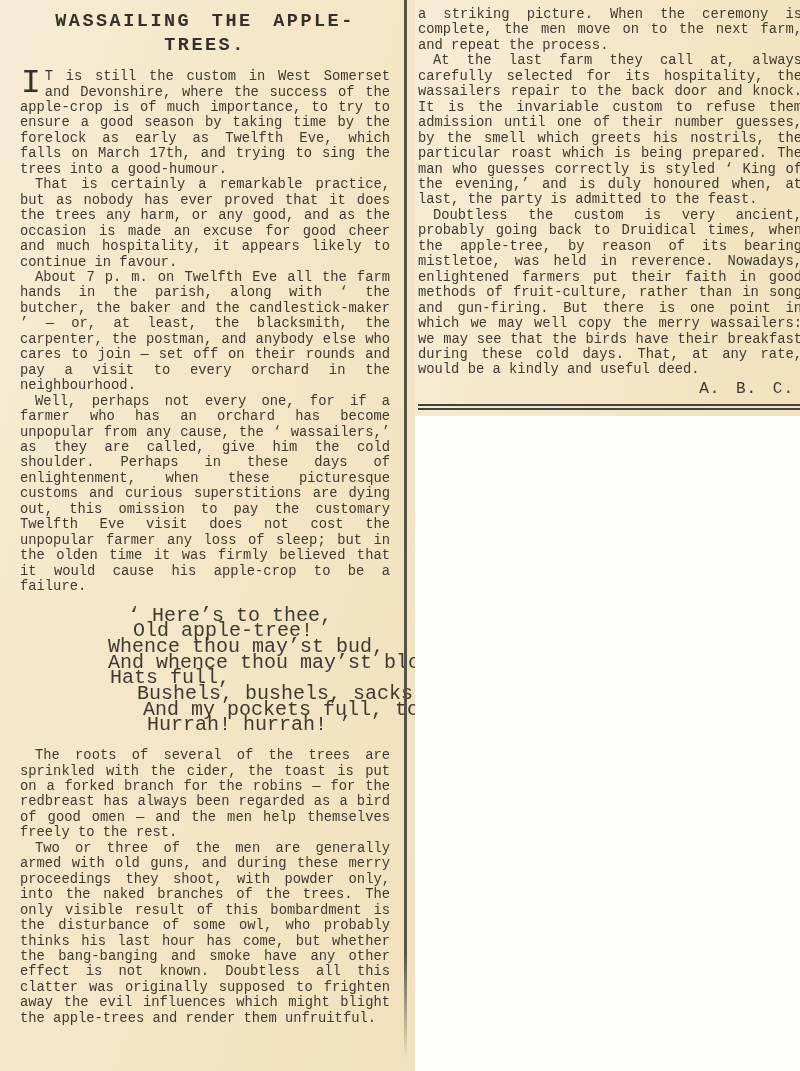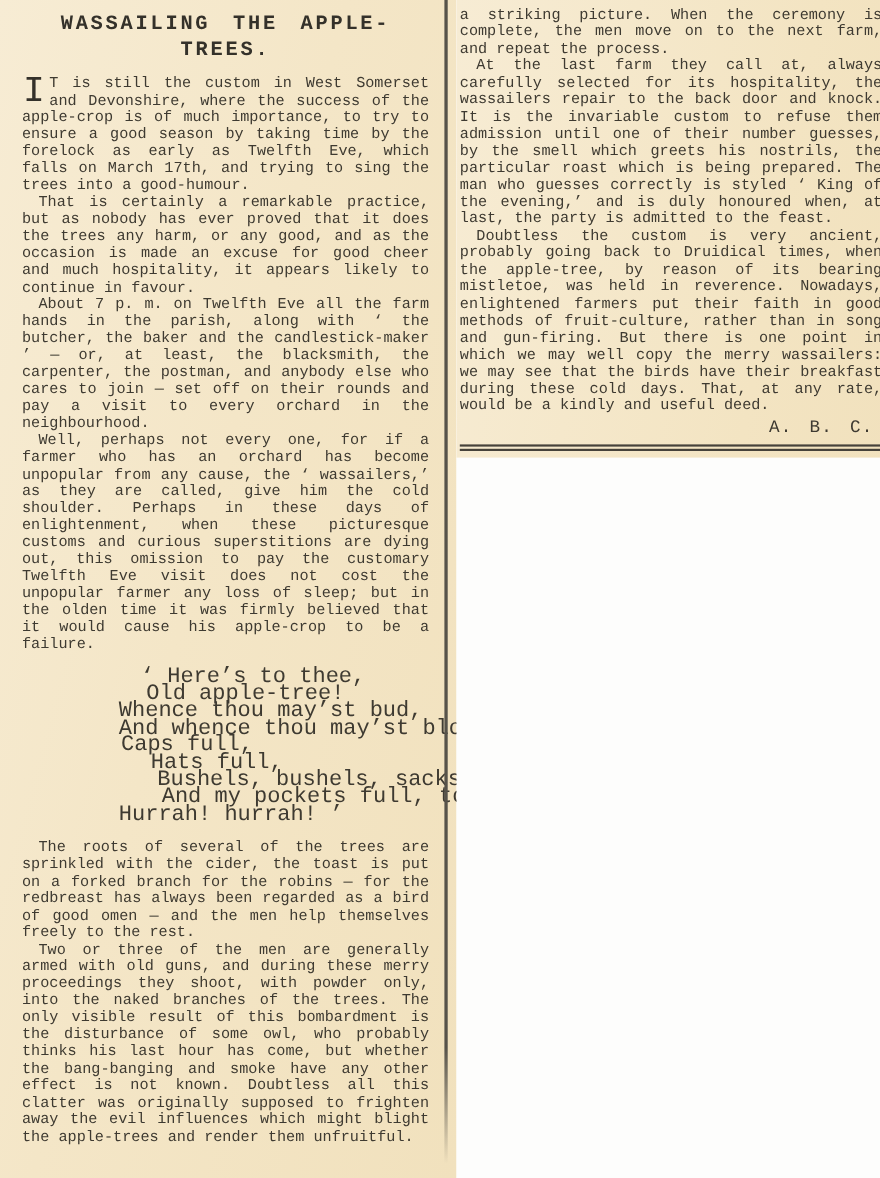--- a/index.html
+++ b/index.html
@@ -76,21 +76,20 @@
     <div class="bodytext">
       <p class="first"><span class="dropcap">I</span><span>T is still the custom in West Somerset and Devonshire, where the success of the apple-crop is of much importance, to try to ensure a good season by taking time by the forelock as early as Twelfth Eve, which falls on March 17th, and trying to sing the trees into a good-humour.</span></p>
       <p>That is certainly a remarkable practice, but as nobody has ever proved that it does the trees any harm, or any good, and as the occasion is made an excuse for good cheer and much hospitality, it appears likely to continue in favour.</p>
       <p>About 7 p. m. on Twelfth Eve all the farm hands in the parish, along with ‘ the butcher, the baker and the candlestick-maker ’ — or, at least, the blacksmith, the carpenter, the postman, and anybody else who cares to join — set off on their rounds and pay a visit to every orchard in the neighbourhood.</p>
       <p>Well, perhaps not every one, for if a farmer who has an orchard has become unpopular from any cause, the ‘ wassailers,’ as they are called, give him the cold shoulder. Perhaps in these days of enlightenment, when these picturesque customs and curious superstitions are dying out, this omission to pay the customary Twelfth Eve visit does not cost the unpopular farmer any loss of sleep; but in the olden time it was firmly believed that it would cause his apple-crop to be a failure.</p>
       <div class="poem">
         <div class="poem-line">‘ Here’s to thee,</div>
         <div class="poem-line">Old apple-tree!</div>
         <div class="poem-line">Whence thou may’st bud,</div>
         <div class="poem-line">And whence thou may’st blow,</div>
-        <div class="poem-line">Caps full,</div>
         <div class="poem-line">Hats full,</div>
         <div class="poem-line">Bushels, bushels, sacks full</div>
         <div class="poem-line">And my pockets full, too!</div>
         <div class="poem-line">Hurrah!  hurrah! ’</div>
       </div>
       <p>The roots of several of the trees are sprinkled with the cider, the toast is put on a forked branch for the robins — for the redbreast has always been regarded as a bird of good omen — and the men help themselves freely to the rest.</p>
       <p>Two or three of the men are generally armed with old guns, and during these merry proceedings they shoot, with powder only, into the naked branches of the trees. The only visible result of this bombardment is the disturbance of some owl, who probably thinks his last hour has come, but whether the bang-banging and smoke have any other effect is not known. Doubtless all this clatter was originally supposed to frighten away the evil influences which might blight the apple-trees and render them unfruitful.</p>
 
     </div>
   </div>

